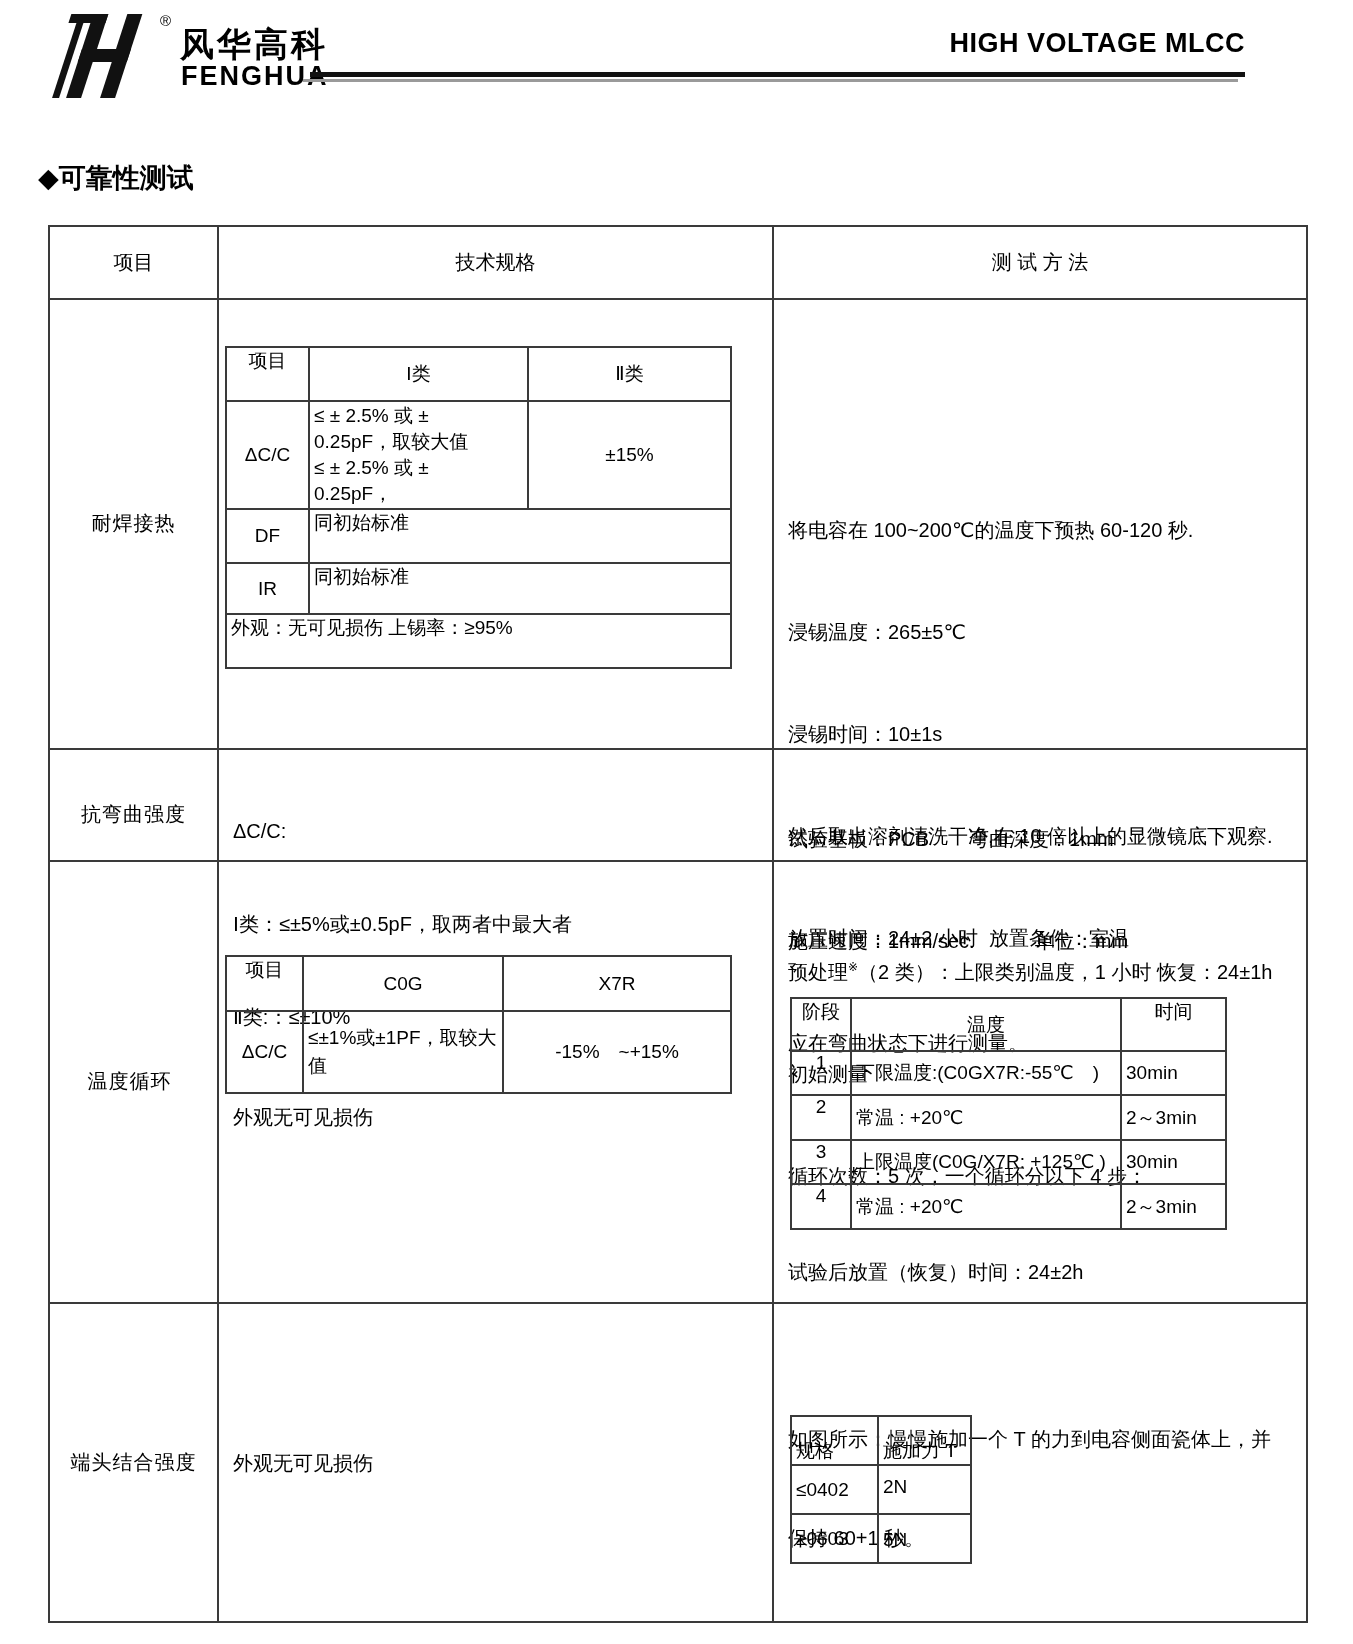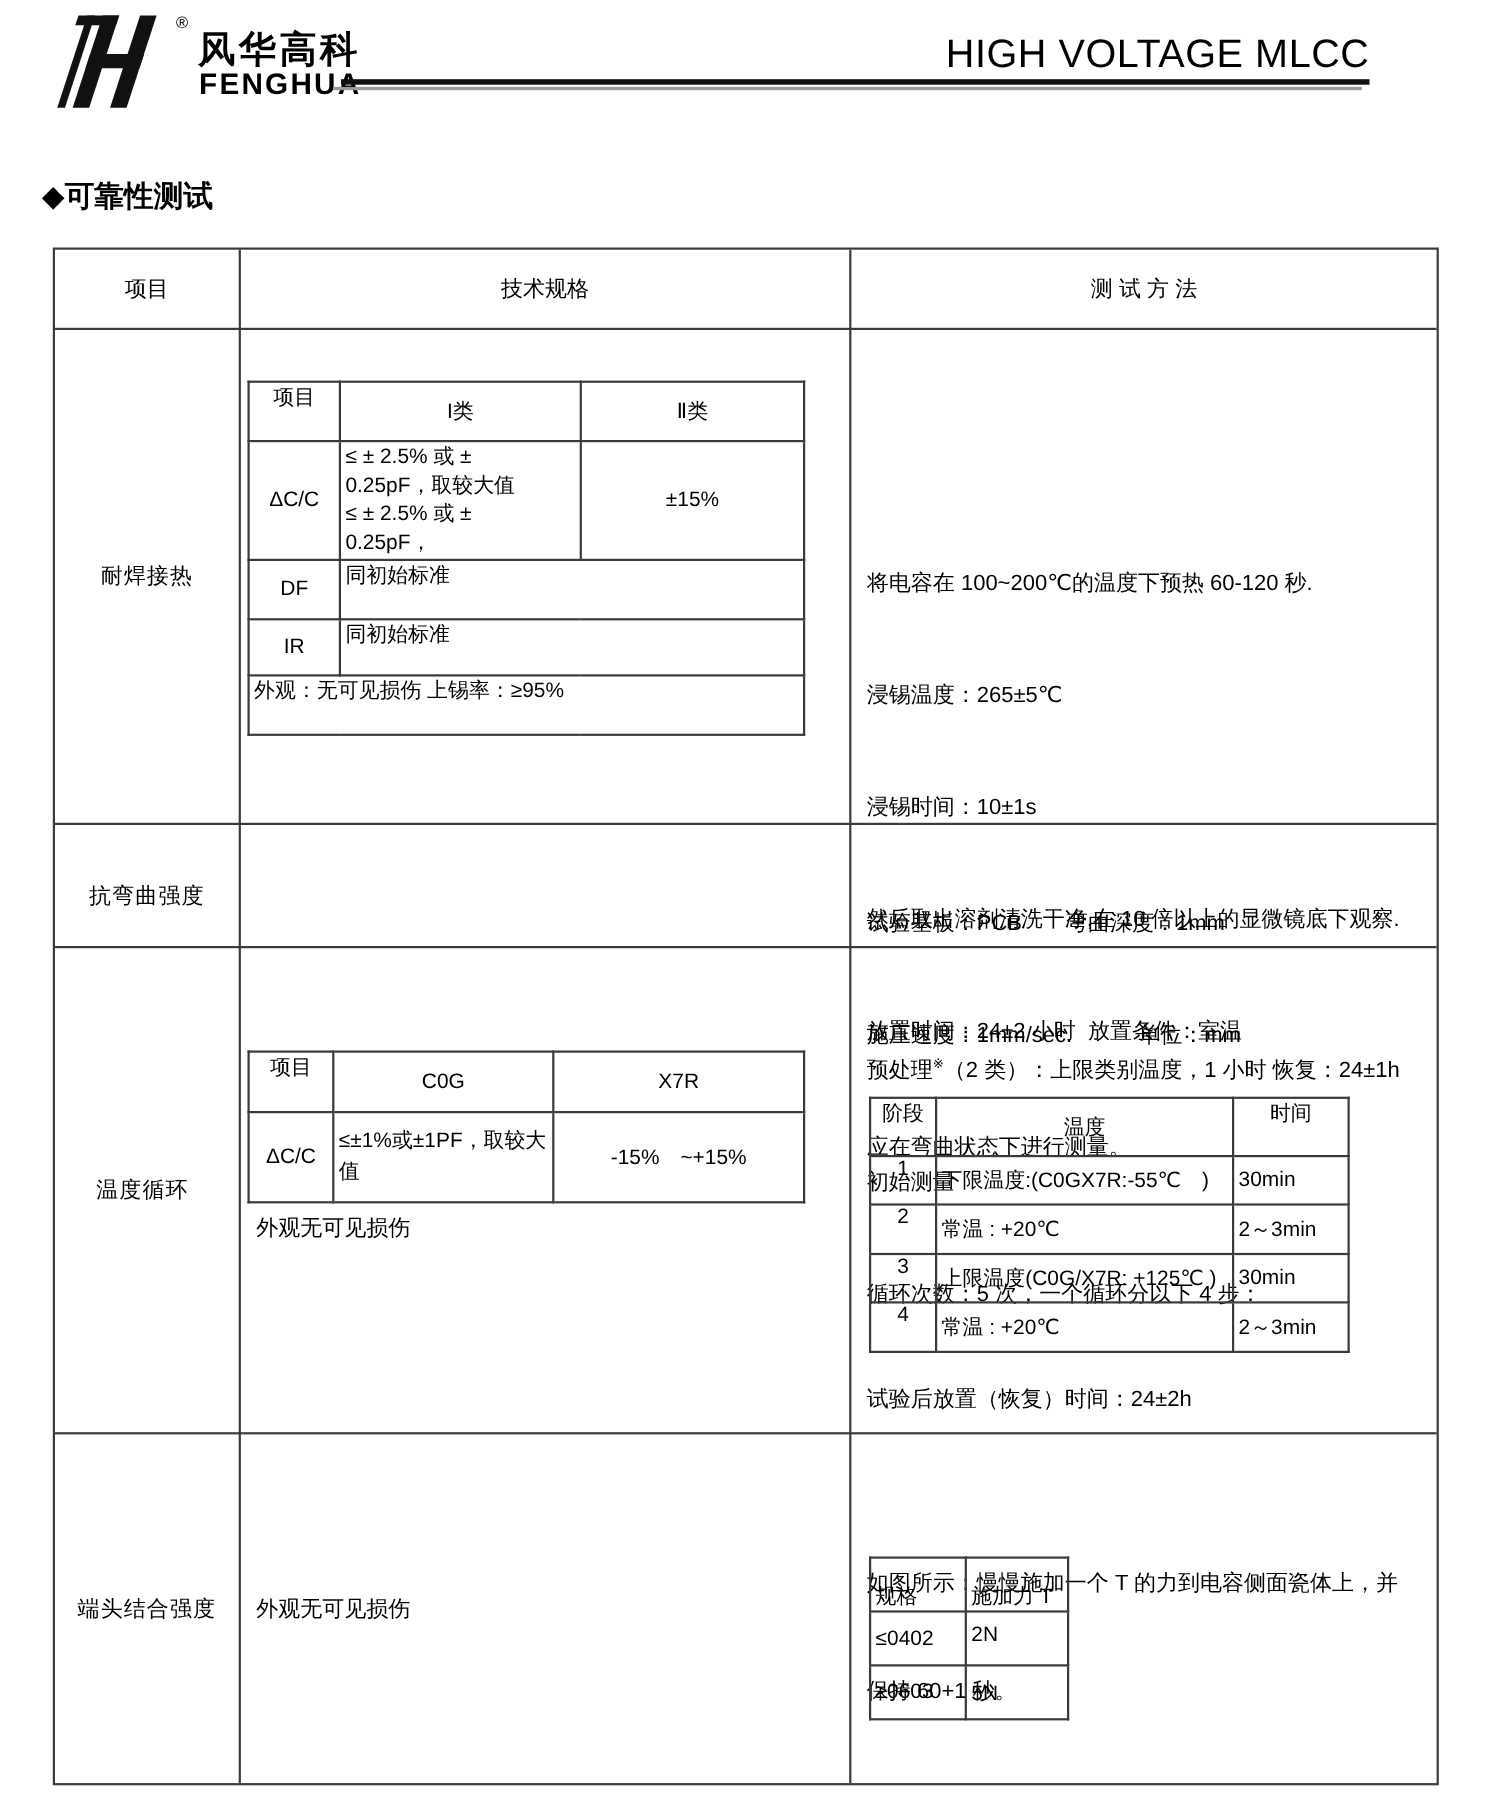--- a/index.html
+++ b/index.html
@@ -6,21 +6,21 @@
   html,body { margin:0; padding:0; background:#fff; }
   .page {
     position:relative; width:1353px; height:1644px; background:#fff;
     font-family:"Liberation Sans","DejaVu Sans",sans-serif; color:#000; overflow:hidden;
   }
   .abs { position:absolute; }
   
   .brand-cn { font-size:34px; font-weight:bold; letter-spacing:3px; }
   .brand-en { font-size:27px; font-weight:bold; letter-spacing:2px; }
   .reg-mark { font-size:15px; }
-  .doc-title { font-size:36px; font-weight:normal; letter-spacing:0.5px; }
+  .doc-title { font-size:27px; font-weight:bold; letter-spacing:0.5px; }
   .rule-black { background:#111; height:5px; }
   .rule-gray  { background:#9a9a9a; height:3px; }
   
   .section-title { font-size:27px; font-weight:bold; }
   
   .main-table { border:2px solid #3a3a3a; }
   .vline { position:absolute; width:2px; top:0; bottom:0; background:#3a3a3a; }
   .hline { position:absolute; height:2px; left:0; right:0; background:#3a3a3a; }
   .cell { position:absolute; display:flex; align-items:center; justify-content:center; }
   .cell-left { justify-content:flex-start; }
@@ -119,20 +119,25 @@
     <div class="abs txt" style="left:738px; top:218px; width:510px;">
       <div>将电容在 100~200℃的温度下预热 60-120 秒.</div>
       <div>浸锡温度：265±5℃</div>
       <div>浸锡时间：10±1s</div>
       <div>然后取出溶剂清洗干净,在 10 倍以上的显微镜底下观察.</div>
       <div>放置时间：24±2 小时  放置条件：室温</div>
     </div>
 
     <div class="cell item-label" style="left:0; top:521px; width:167px; height:132px;">抗弯曲强度</div>
 
+    <div class="abs txt" style="left:183px; top:527px; line-height:31px;">
+      <div>ΔC/C:</div>
+      <div>Ⅰ类：≤±5%或±0.5pF，取两者中最大者</div>
+      <div>Ⅱ类:：≤±10%</div>
+    </div>
 
     <div class="abs txt" style="left:738px; top:527px;">
       <div>试验基板：PCB　　弯曲深度：1mm</div>
       <div>施压速度：1mm/sec.　　　单位：mm</div>
       <div>应在弯曲状态下进行测量。</div>
     </div>
 
     <div class="cell item-label" style="left:0; top:633px; width:159px; height:442px;">温度循环</div>
 
     <table class="itbl" style="left:175px; top:728px; width:505px;">

